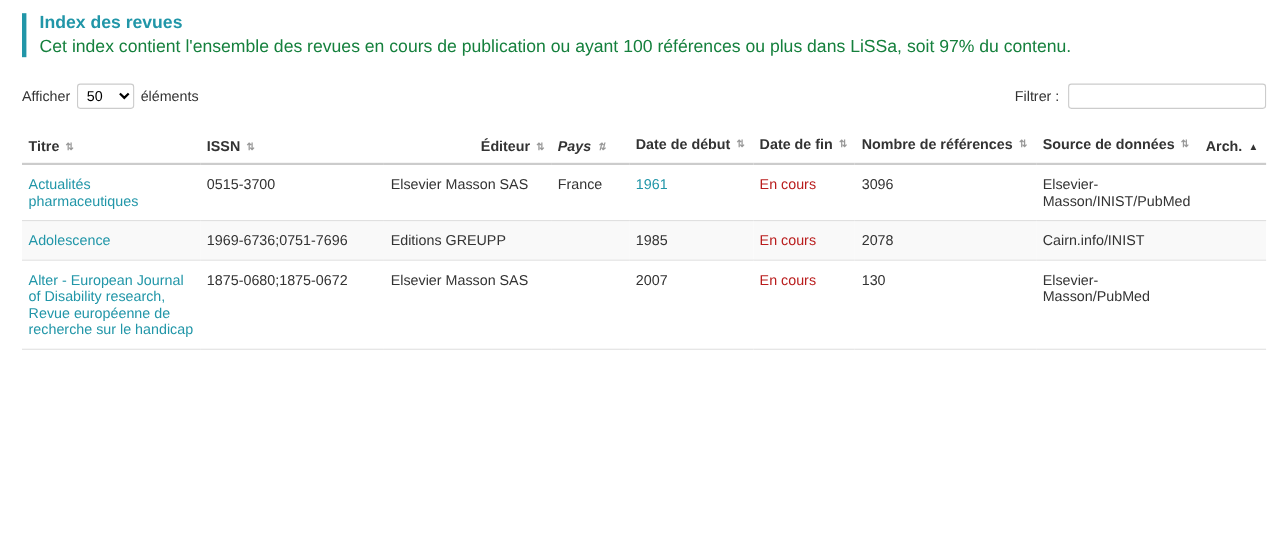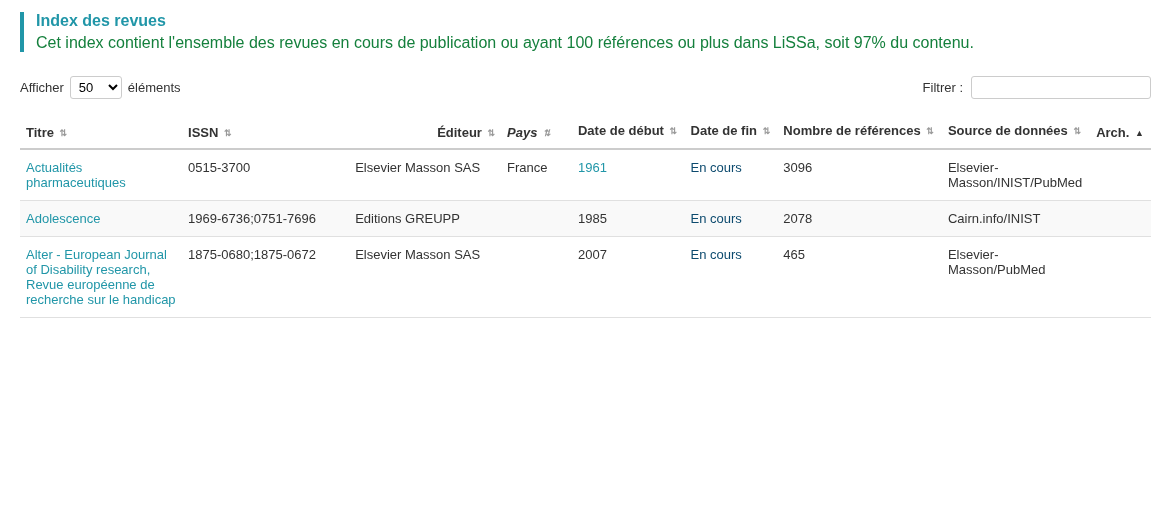--- a/index.html
+++ b/index.html
@@ -125,21 +125,21 @@
       vertical-align: top;
       font-size: 13px;
       color: #333;
     }
 
     .link-blue {
       color: #2196a8;
       text-decoration: none;
     }
     .link-red {
-      color: #0c4a6e;
+      color: #b91c1c;
       text-decoration: none;
     }
     .th-multiline {
       white-space: normal;
       line-height: 1.3;
     }
   </style>
 </head>
 <body>
 
@@ -278,21 +278,21 @@
         <td>
           <span></span>
         </td>
         <td>
           <span>2007</span>
         </td>
         <td>
           <a class="link-red" href="#">En cours</a>
         </td>
         <td>
-          <span>465</span>
+          <span>130</span>
         </td>
         <td>
           <span>Elsevier-Masson/PubMed</span>
         </td>
         <td></td>
       </tr>
     </tbody>
   </table>
 
 </div>

